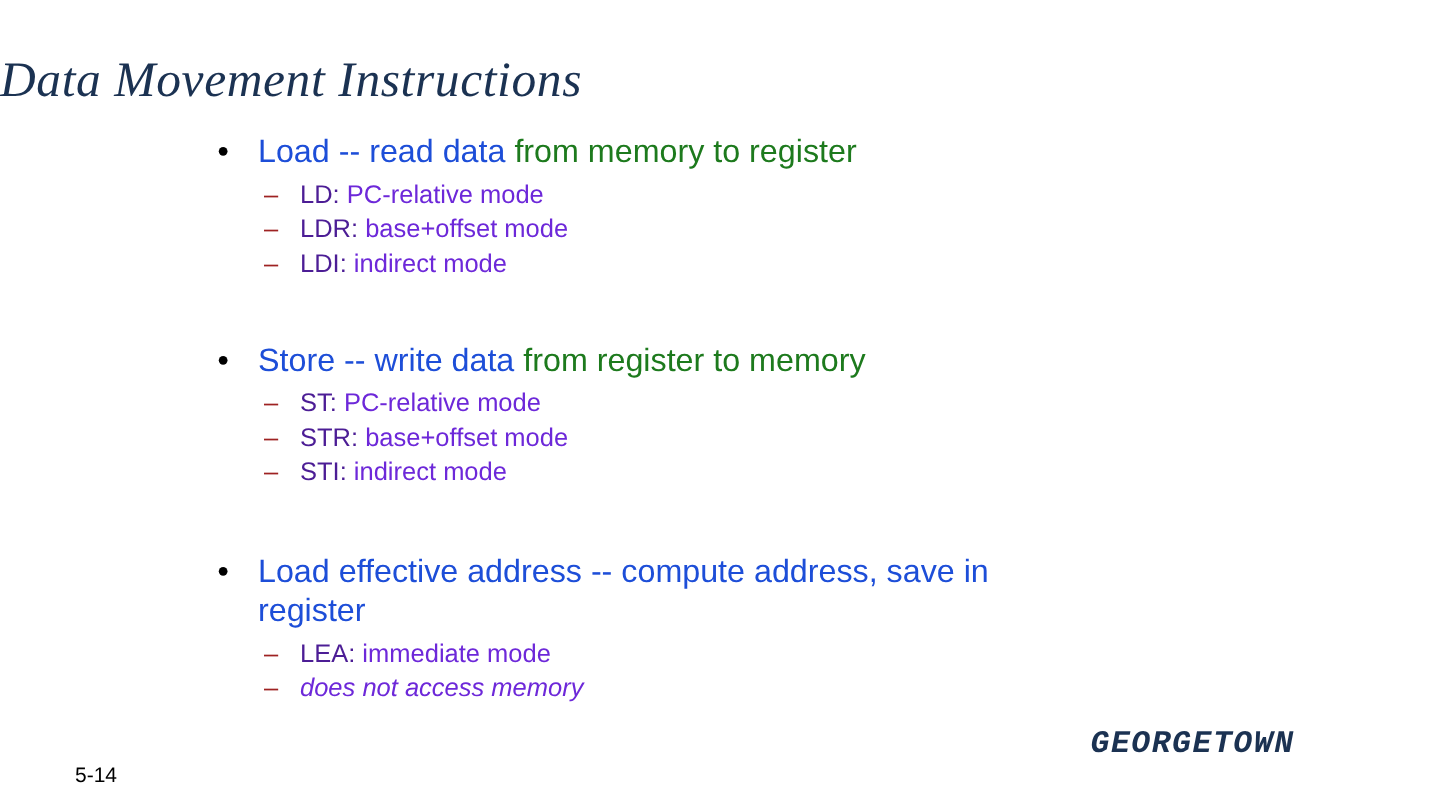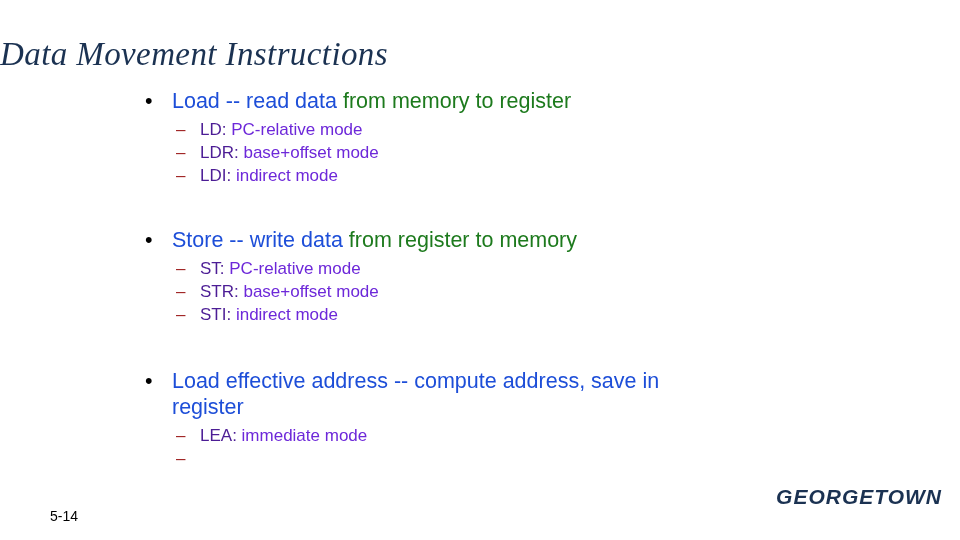--- a/index.html
+++ b/index.html
@@ -104,23 +104,23 @@
     line-height: 18px;
     color: #000000;
     font-family: "Liberation Sans", sans-serif;
   }
 
   #brand-logo {
     position: absolute;
     right: 18px;
     top: 486px;
     width: 215px;
-    text-align: right;
+    text-align: left;
     color: #1b3252;
-    font-family: Liberation Sans, sans-serif;
+    font-family: Liberation Mono, monospace;
     font-style: italic;
     font-weight: bold;
     line-height: 1;
   }
   #brand-line-1 {
     display: block;
     font-size: 21px;
     letter-spacing: 1.0px;
     white-space: nowrap;
   }
@@ -189,21 +189,21 @@
         <span class="l1-marker">•</span>
         <span class="l1-text">Load effective address -- compute address, save in register</span><span class="l1-accent"></span>
       </div>
       <div class="l2-list">
         <div class="l2-row">
           <span class="l2-marker">–</span>
           <span class="l2-label">LEA:</span><span class="l2-desc"> immediate mode</span>
         </div>
         <div class="l2-row italic-row">
           <span class="l2-marker">–</span>
-          <span class="l2-label"></span>
+          <span class="l2-label"></span><span class="l2-desc">does not access memory</span>
         </div>
       </div>
     </div>
 
   </div>
 
   <div id="page-number">5-14</div>
 
   <div id="brand-logo">
     <span id="brand-line-1">GEORGETOWN</span>

